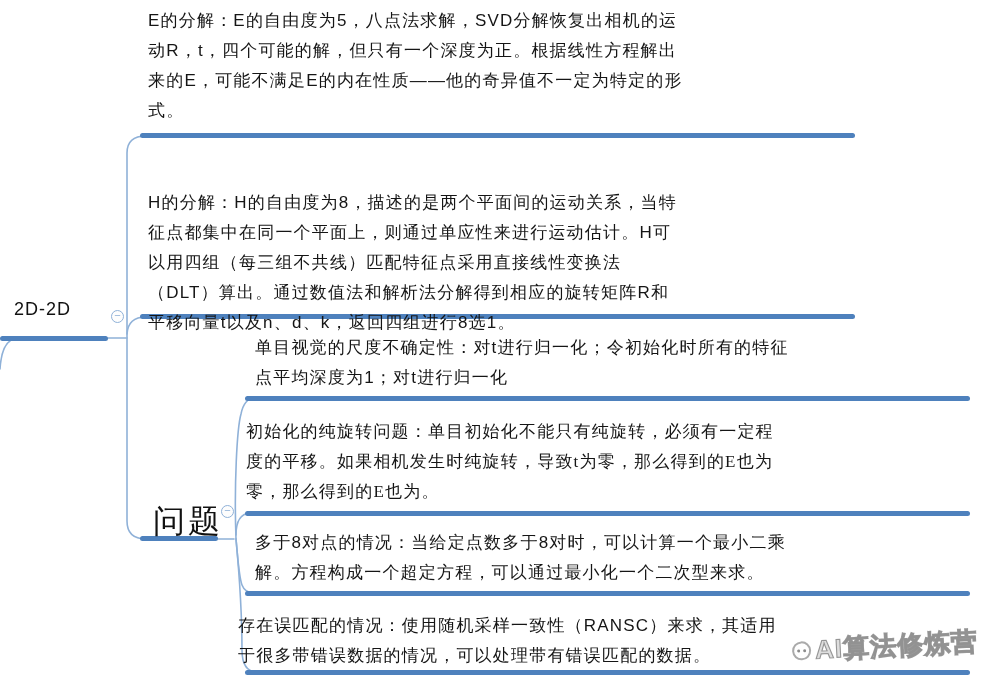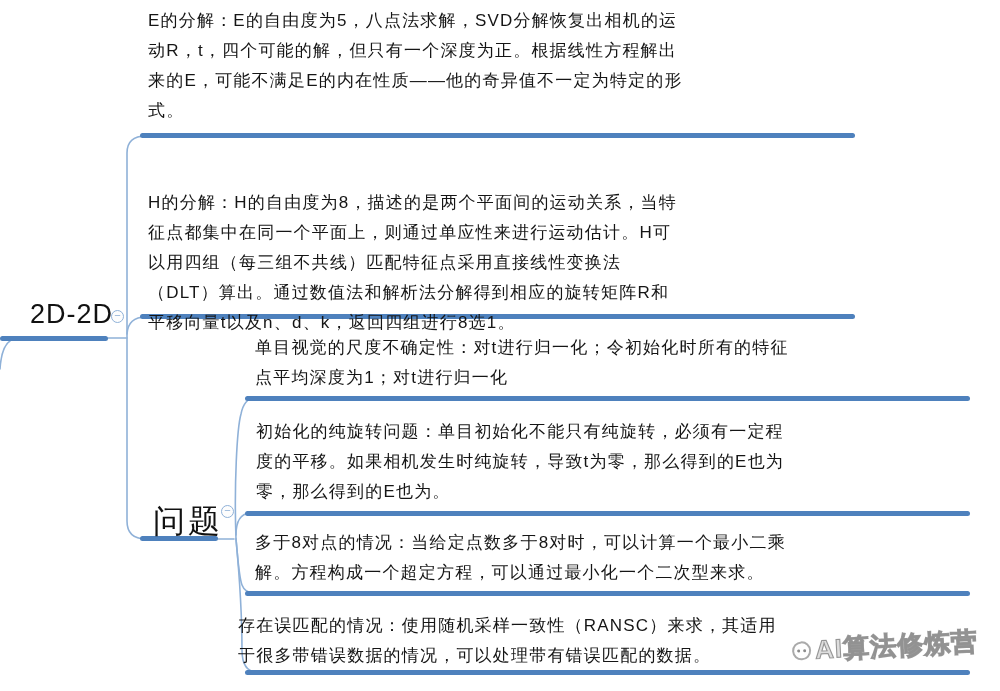--- a/index.html
+++ b/index.html
@@ -8,21 +8,21 @@
     font-family:"Liberation Sans","DejaVu Sans",sans-serif;
   }
   svg.connectors{position:absolute;left:0;top:0;z-index:1;}
   .underline{position:absolute;height:5px;background:#4e81bd;border-radius:2.5px;z-index:2;}
   .topic{position:absolute;z-index:3;color:#151515;}
   .topic .tline{
     display:block;white-space:nowrap;height:30px;line-height:30px;
     font-size:17px;letter-spacing:1.2px;
   }
   .node-label{position:absolute;z-index:3;color:#111;white-space:nowrap;}
-  #root-label{left:30px;top:299px;font-size:27px;letter-spacing:1px;}
+  #root-label{left:14px;top:299px;font-size:18px;letter-spacing:1px;}
   #problems-label{left:153px;top:500px;font-size:32px;letter-spacing:3px;}
   .collapse-btn{
     position:absolute;z-index:4;width:13px;height:13px;border-radius:50%;
     border:1.2px solid #8fb1d8;background:#fdfdfd;box-sizing:border-box;
     color:#8fb1d8;font-size:11px;line-height:9px;text-align:center;cursor:pointer;
   }
   #collapse-root{left:111px;top:310px;}
   #collapse-problems{left:221px;top:505px;}
   #watermark{
     position:absolute;left:792px;top:629px;z-index:5;display:flex;align-items:center;gap:4px;
@@ -87,21 +87,21 @@
     <span class="tline">以用四组（每三组不共线）匹配特征点采用直接线性变换法</span>
     <span class="tline">（DLT）算出。通过数值法和解析法分解得到相应的旋转矩阵R和</span>
     <span class="tline">平移向量t以及n、d、k，返回四组进行8选1。</span>
   </div>
 
   <div class="topic" style="left:255px;top:333px;">
     <span class="tline">单目视觉的尺度不确定性：对t进行归一化；令初始化时所有的特征</span>
     <span class="tline">点平均深度为1；对t进行归一化</span>
   </div>
 
-  <div class="topic" style="left:256px;top:417px;">
+  <div class="topic" style="left:246px;top:417px;font-family:Liberation Serif, serif;">
     <span class="tline">初始化的纯旋转问题：单目初始化不能只有纯旋转，必须有一定程</span>
     <span class="tline">度的平移。如果相机发生时纯旋转，导致t为零，那么得到的E也为</span>
     <span class="tline">零，那么得到的E也为。</span>
   </div>
 
   <div class="topic" style="left:255px;top:528px;">
     <span class="tline">多于8对点的情况：当给定点数多于8对时，可以计算一个最小二乘</span>
     <span class="tline">解。方程构成一个超定方程，可以通过最小化一个二次型来求。</span>
   </div>
 

